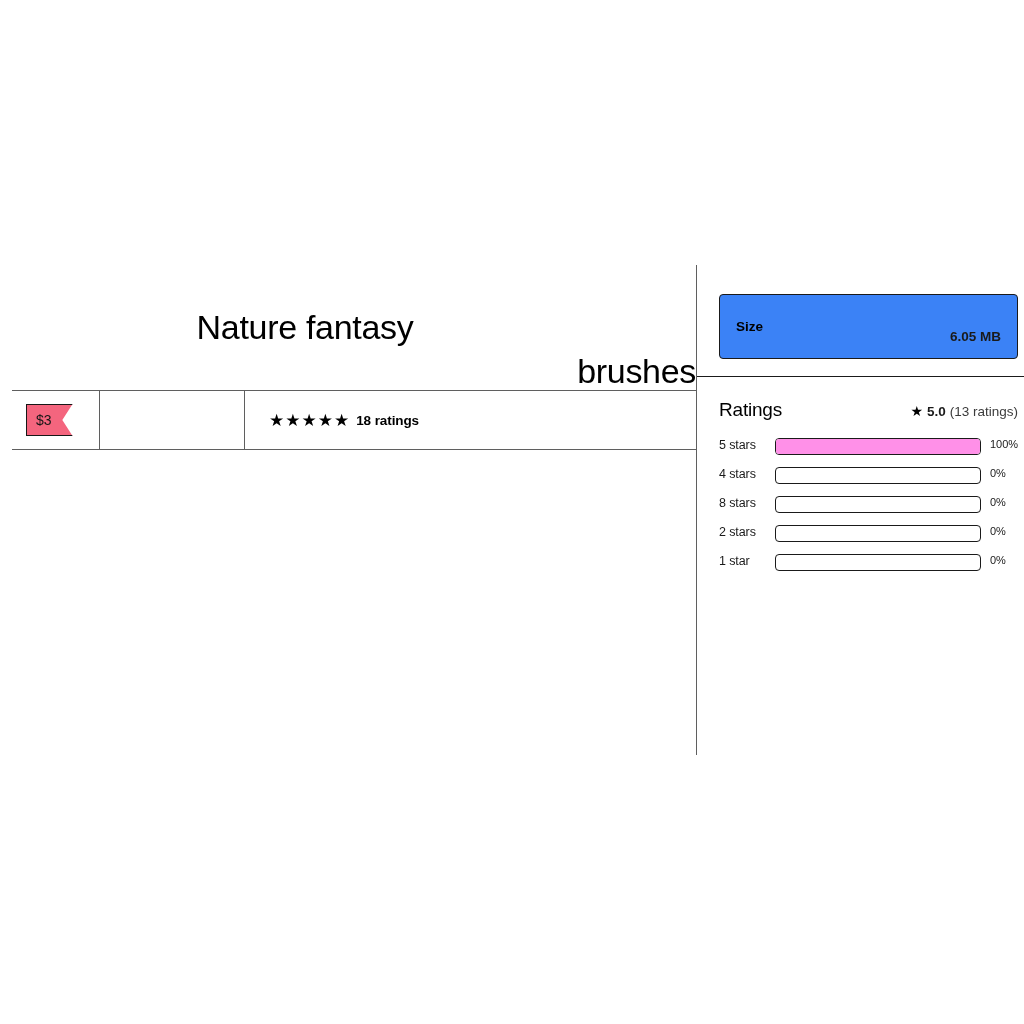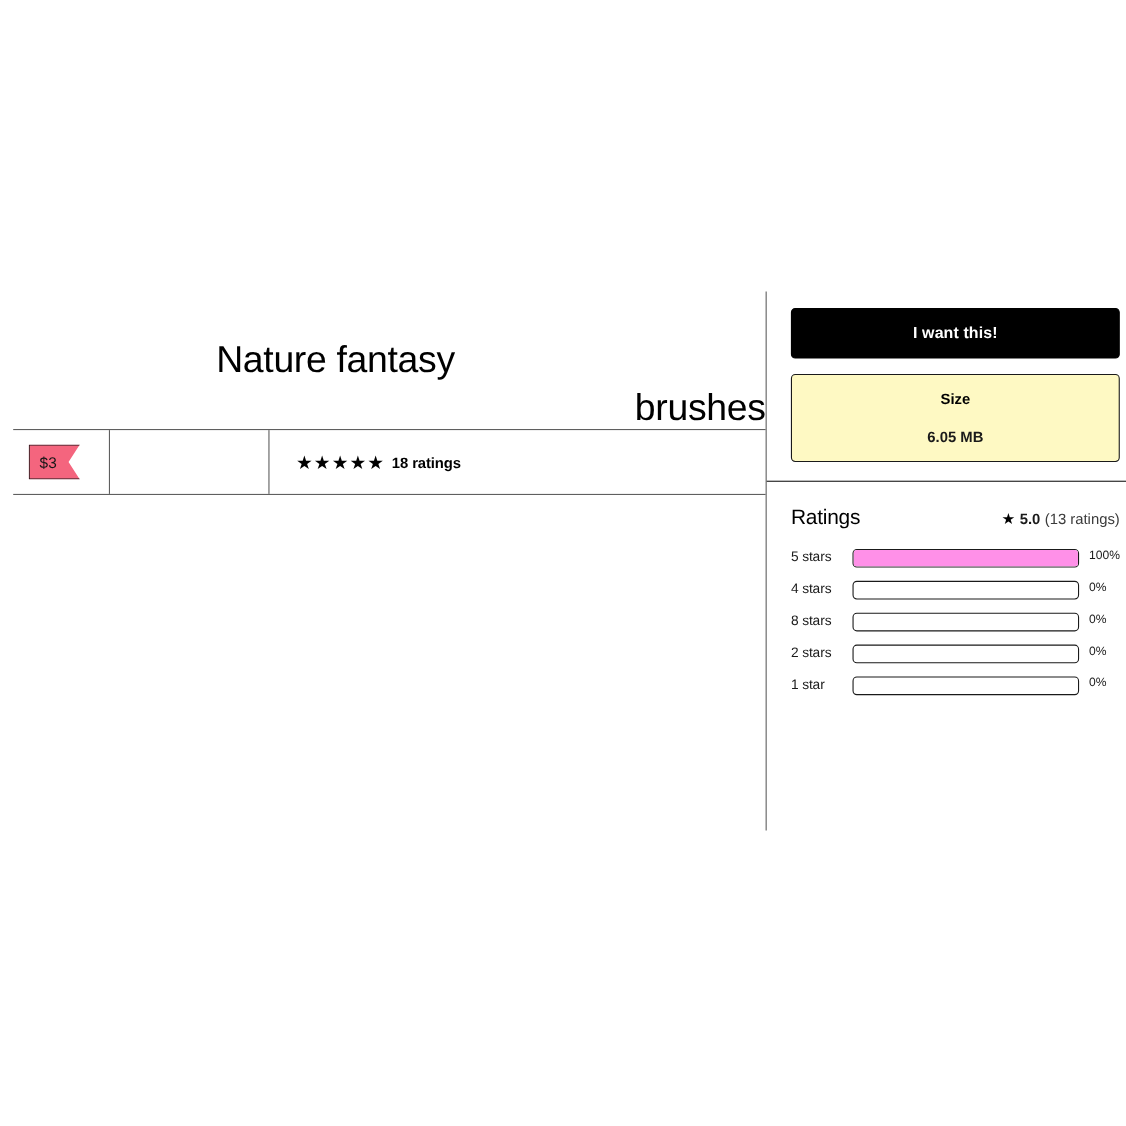--- a/index.html
+++ b/index.html
@@ -161,22 +161,21 @@
   .attr-box {
     margin-top: 14px;
     width: 100%;
     border: 1.5px solid #1a1a1a;
     border-radius: 4px;
     box-sizing: border-box;
     display: flex;
     align-items: center;
     justify-content: space-between;
     padding: 14px 16px;
-    background: #fef9c3;
-    flex-direction: column;
+    background: #3b82f6;
   }
   .attr-label {
     font-size: 13.5px;
     font-weight: 700;
     color: #000000;
   }
   .attr-value {
     font-size: 13.5px;
     font-weight: 700;
     color: #1a1a1a;
@@ -273,21 +272,20 @@
           <span class="ratings-count">18 ratings</span>
         </div>
       </div>
 
     </div>
   </div>
 
   <aside class="sidebar">
 
     <div class="sidebar-top">
-      <button class="want-button">I want this!</button>
 
       <div class="attr-box">
         <span class="attr-label">Size</span>
         <span class="attr-value">6.05 MB</span>
       </div>
     </div>
 
     <div class="ratings-block">
 
       <div class="ratings-head">

